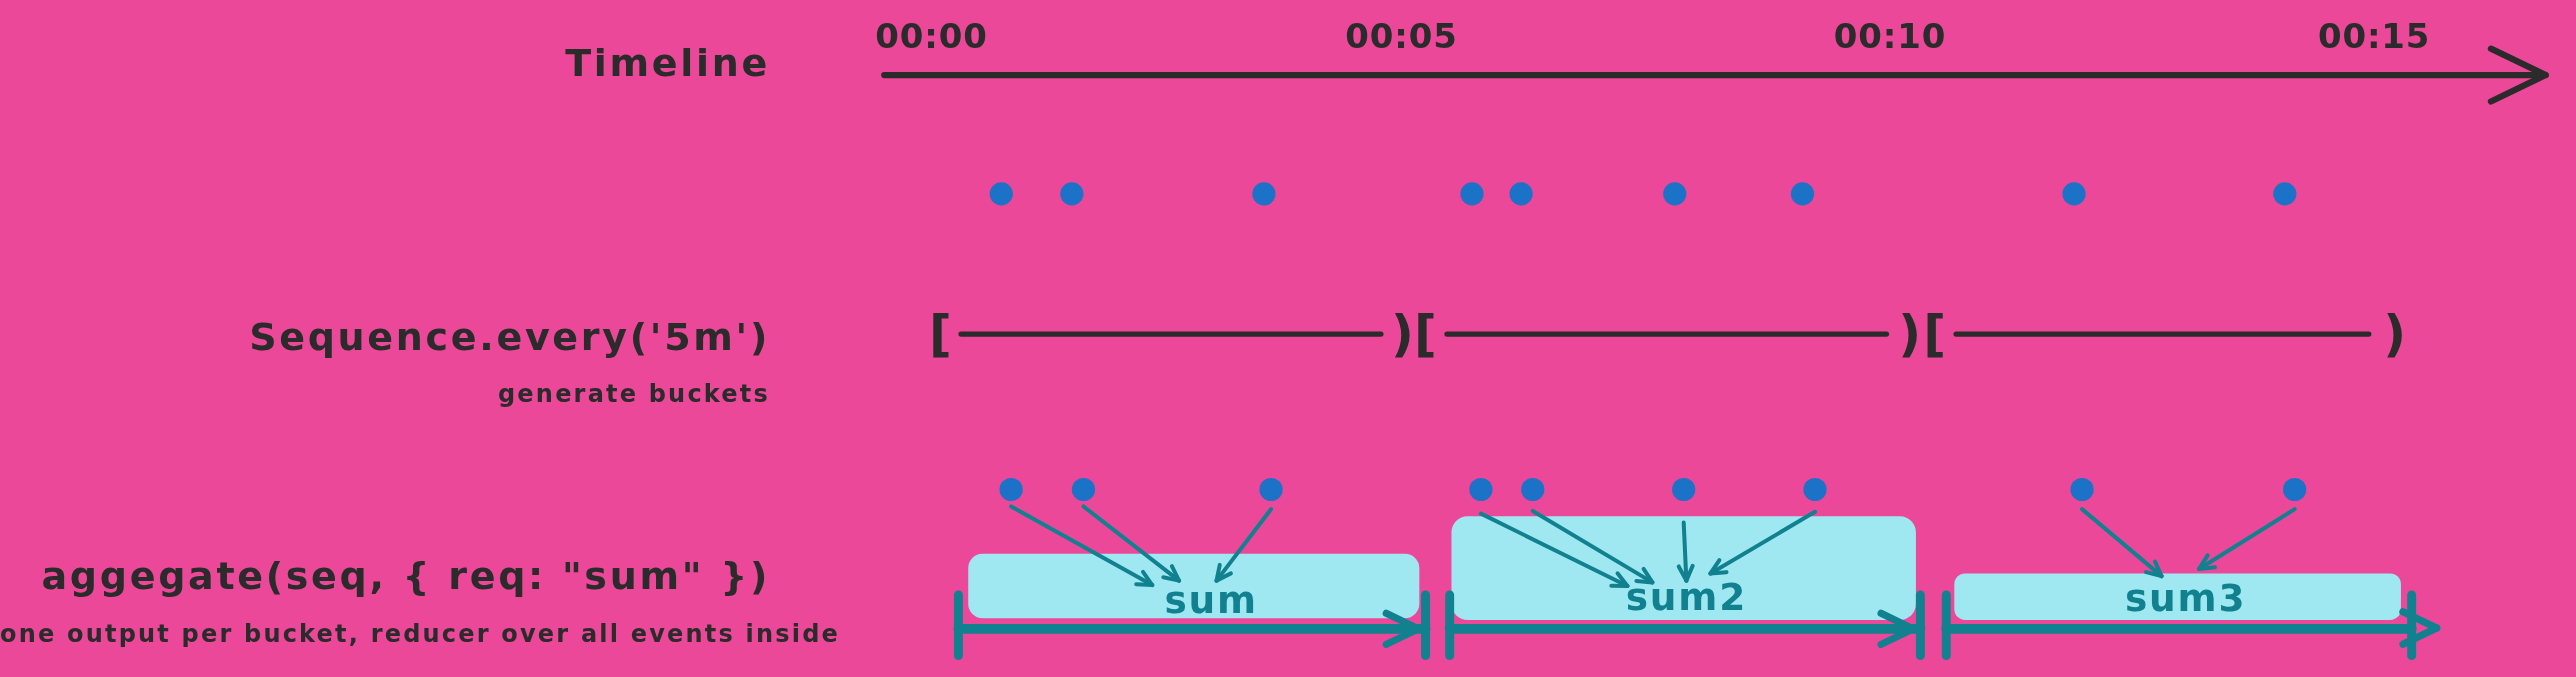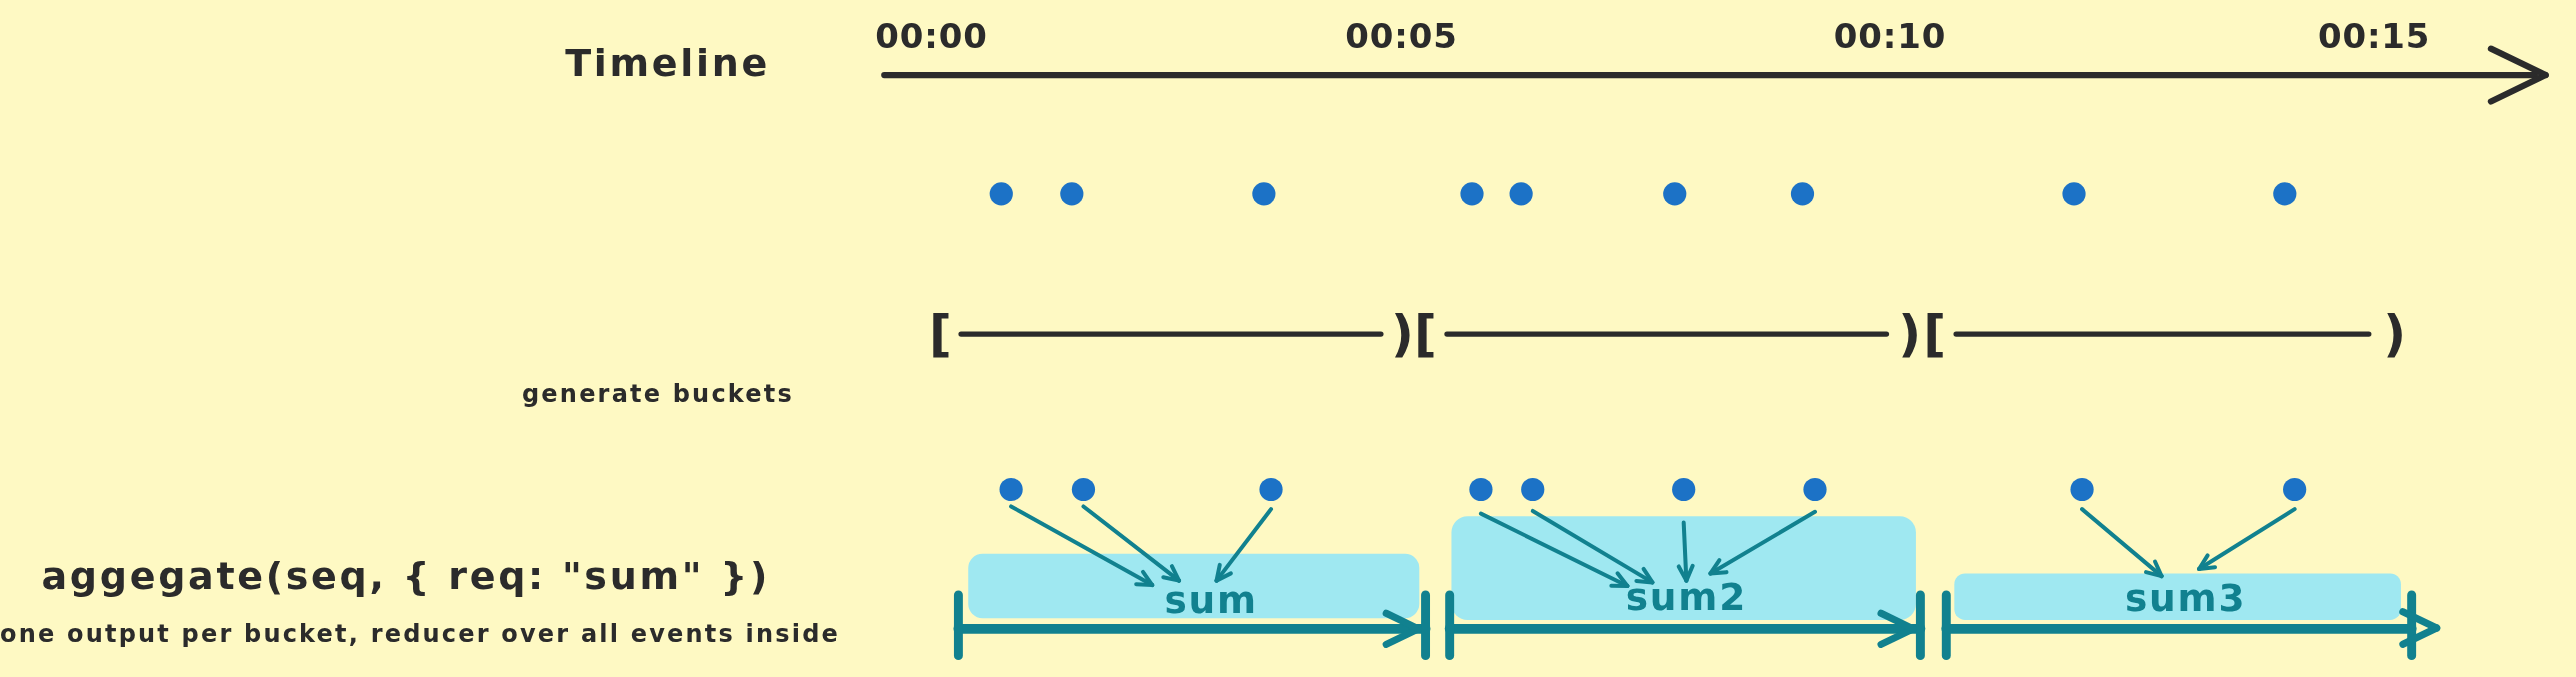--- a/index.html
+++ b/index.html
@@ -1,41 +1,42 @@
 <!DOCTYPE html>
 <html style="font-size:14.3px"><head>
 <meta charset="utf-8">
 <style>
   html,body{margin:0;padding:0;background:#000;}
   .canvas{
     position:relative;
     width:2576px;height:678px;
-    background:#fef9c3;
+    background:#ec4899;
     overflow:hidden;
     font-family:"DejaVu Sans",sans-serif;
   }
   .row-label{
     position:absolute;left:0;width:770px;text-align:right;
     color:#2b2b2b;white-space:nowrap;
   }
   .row-label.main{font-size:38px;line-height:46px;letter-spacing:2.7px;font-weight:bold;}
   .row-label.sub{font-size:24px;line-height:29px;letter-spacing:2.2px;font-weight:bold;}
   #lbl-timeline{top:40px;}
   #lbl-events{top:175px;}
   #lbl-sequence{top:314px;}
-  #lbl-sequence-sub{top:380px;padding-left:24px;}
+  #lbl-sequence-sub{top:380px;}
   #lbl-aggregate{top:553px;}
   #lbl-aggregate-sub{top:620px;}
   #diagram{position:absolute;left:0;top:0;}
 </style>
 </head>
 <body>
 
 <div class="canvas">
   <div id="lbl-timeline" class="row-label main">Timeline</div>
+  <div id="lbl-sequence" class="row-label main">Sequence.every('5m')</div>
   <div id="lbl-sequence-sub" class="row-label sub">generate buckets</div>
   <div id="lbl-aggregate" class="row-label main">aggegate(seq, { req: "sum" })</div>
   <div id="lbl-aggregate-sub" class="row-label sub">one output per bucket, reducer over all events inside</div>
   <svg id="diagram" width="2576" height="678" viewBox="0 0 2884 759">
       <rect x="1084" y="620" width="505" height="72" rx="16" ry="16" fill="#9fe8f1"></rect>
       <rect x="1625" y="578" width="520" height="116" rx="18" ry="18" fill="#9fe8f1"></rect>
       <rect x="2188" y="642" width="500" height="52" rx="12" ry="12" fill="#9fe8f1"></rect>
       <line x1="1073" y1="704" x2="1596" y2="704" stroke="#11818f" stroke-width="11" stroke-linecap="round"></line>
       <line x1="1073" y1="666" x2="1073" y2="734" stroke="#11818f" stroke-width="10" stroke-linecap="round"></line>
       <line x1="1596" y1="666" x2="1596" y2="734" stroke="#11818f" stroke-width="10" stroke-linecap="round"></line>

